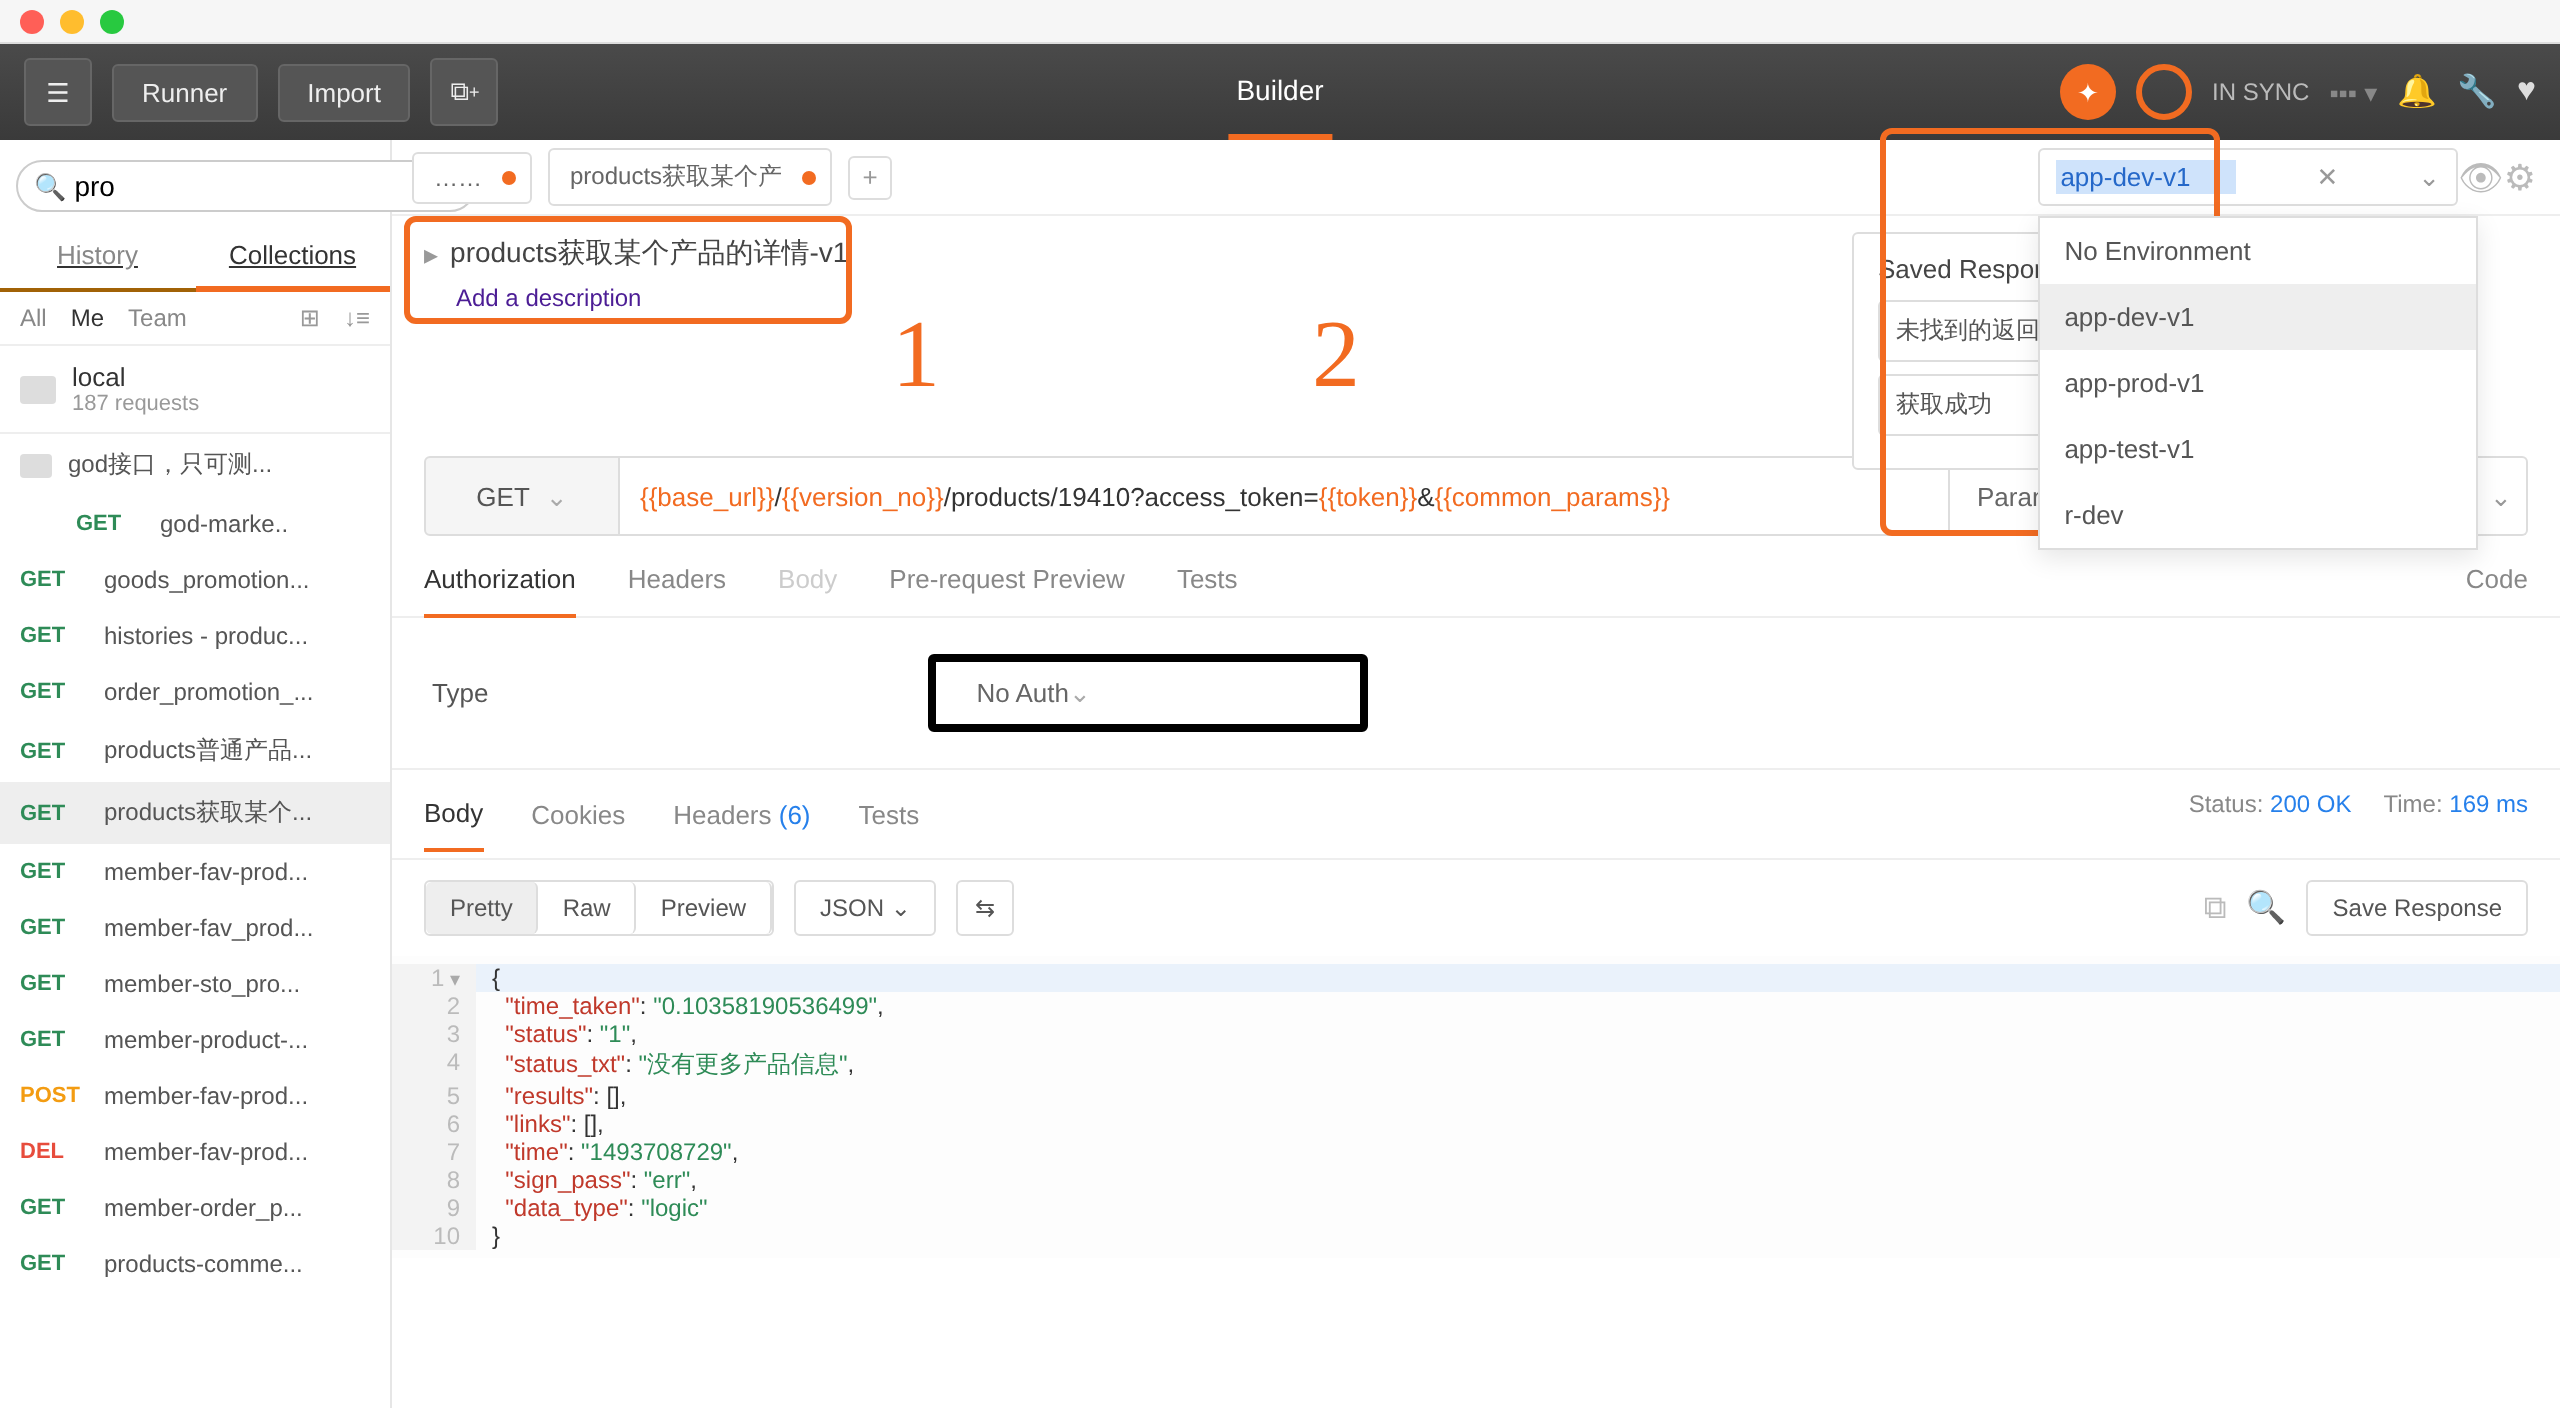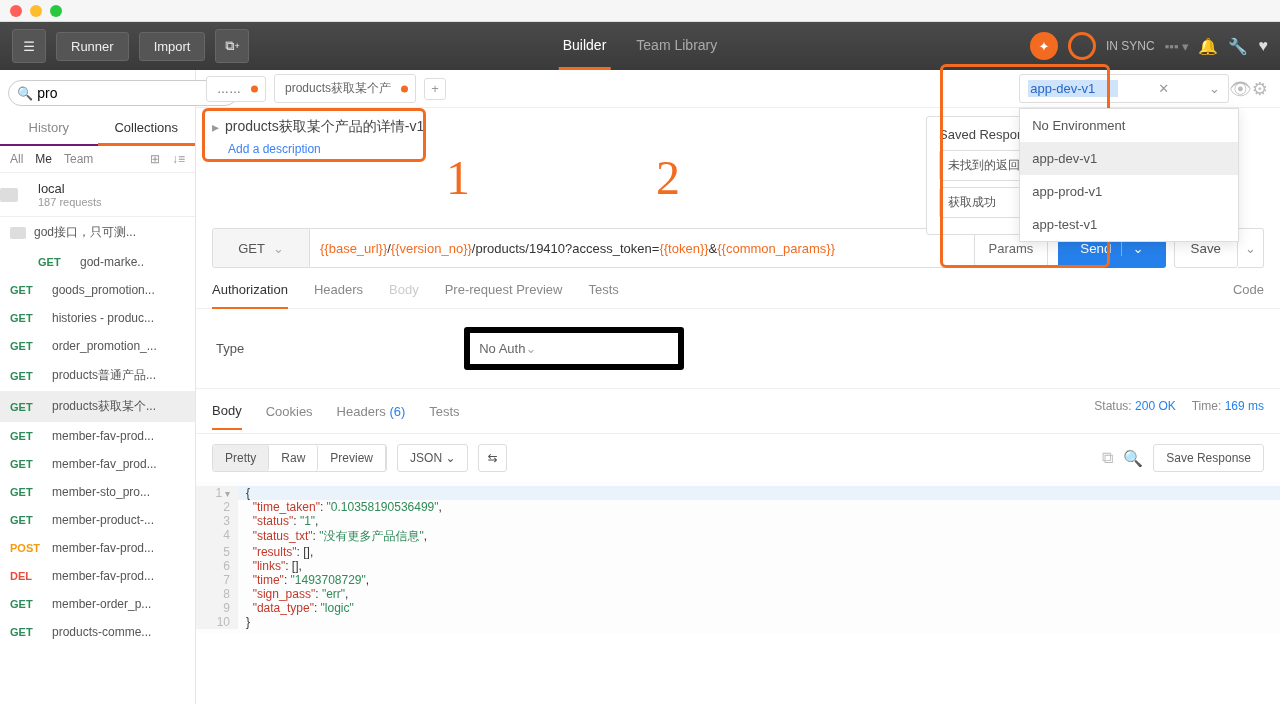--- a/index.html
+++ b/index.html
@@ -16,26 +16,26 @@
 .toolbar-center div { padding: 14px 4px; cursor:pointer; color:#aaa;}
 .toolbar-center .active { color:#fff; border-bottom: 3px solid #f26b21; }
 .circle-ic { width:28px; height:28px; border-radius:50%; display:flex; align-items:center; justify-content:center; }
 
 .app-body { display:flex; height: 634px; }
 
 .sidebar { width: 196px; border-right:1px solid #e6e6e6; display:flex; flex-direction:column; background:#fff;}
 .search-row { padding: 10px 8px 6px; display:flex; align-items:center; }
 .search-wrap { flex:1; display:flex; align-items:center; border:1px solid #ccc; border-radius:14px; padding:4px 8px; background:#fff; }
 .search-wrap input { border:none; outline:none; flex:1; font-size:14px; background:transparent;}
-.side-tabs { display:flex; border-bottom:2px solid #701a75; }
+.side-tabs { display:flex; border-bottom:2px solid #a16207;text-decoration:underline; }
 .side-tabs div { flex:1; text-align:center; padding:8px 0; color:#888; cursor:pointer;}
 .side-tabs .active { color:#333; border-bottom:3px solid #f26b21; margin-bottom:-2px; font-weight:500;}
 .filter-row { display:flex; align-items:center; gap:12px; padding:6px 10px; color:#888; font-size:12px; border-bottom:1px solid #eee;}
 .filter-row .sel { color:#333; }
-.coll-hdr { display:flex; align-items:center; gap:20px; padding:8px 0; border-bottom:1px solid #eee; }
+.coll-hdr { display:flex; align-items:center; gap:8px; padding:8px 10px; border-bottom:1px solid #eee; }
 .coll-hdr .folder-ic { width:18px; height:14px; background:#ddd; border-radius:2px;}
 .coll-info { display:flex; flex-direction:column; }
 .coll-sub { font-size:11px; color:#999; }
 .req-list { flex:1; overflow:auto; }
 .req-item { display:flex; align-items:center; gap:8px; padding:7px 8px 7px 10px; font-size:12px; cursor:pointer; white-space:nowrap; overflow:hidden; }
 .req-item.sel { background:#eee; }
 .method { font-weight:700; font-size:11px; width:34px; }
 .m-get { color:#2e8b57; }
 .m-post { color:#f39c12; }
 .m-del { color:#e74c3c; }
@@ -54,21 +54,21 @@
 .env-x { color:#999; cursor:pointer;}
 .env-caret { color:#999; }
 .eye-ic, .gear-ic { color:#bbb; font-size:18px; cursor:pointer;}
 .env-dropdown { position:absolute; top:34px; left:0; width:220px; border:1px solid #ddd; background:#fff; box-shadow:0 4px 12px rgba(0,0,0,.1); z-index:20;}
 .env-opt { padding:9px 12px; font-size:13px; color:#555; cursor:pointer; }
 .env-opt.sel { background:#eee; }
 
 .req-header-area { padding: 10px 16px 0; }
 .req-title-row { display:flex; align-items:center; gap:6px; color:#444; font-size:14px; }
 .req-title-row .caret { color:#999; }
-.add-desc { color:#3b82f6; font-size:12px; margin:6px 0 0 16px; display:inline-block; cursor:pointer;text-align:right;}
+.add-desc { color:#4c1d95; font-size:12px; margin:6px 0 0 16px; display:inline-block; cursor:pointer;text-align:right;}
 
 .saved-resp { position:absolute; left:730px; top:46px; border:1px solid #ddd; border-radius:3px; background:#fff; padding:10px 12px; width:200px; z-index:5;}
 .saved-resp h4 { font-size:13px; font-weight:500; margin-bottom:8px; color:#444;}
 .saved-resp .sr-item { border:1px solid #ddd; border-radius:3px; padding:6px 8px; font-size:12px; color:#555; margin-bottom:6px; cursor:pointer;}
 
 .annot { position:absolute; font-family: "Comic Sans MS", cursive; font-size:48px; color:#f26b21; pointer-events:none; z-index:15;}
 
 .url-row { display:flex; margin: 72px 16px 0; height:40px; }
 .method-sel { width:98px; border:1px solid #ddd; background:#f5f5f5; display:flex; align-items:center; justify-content:center; gap:8px; color:#555; border-radius:3px 0 0 3px;}
 .url-input { flex:1; border:1px solid #ddd; border-left:none; padding:0 10px; display:flex; align-items:center; font-size:13px; overflow:hidden; white-space:nowrap;}
@@ -79,21 +79,21 @@
 .save-btn { border:1px solid #ddd; background:#fff; padding:0 16px; display:flex; align-items:center; border-radius:3px; margin-left:8px; color:#555;}
 .save-caret { border:1px solid #ddd; border-left:none; width:26px; display:flex; align-items:center; justify-content:center; border-radius:0 3px 3px 0; color:#999;}
 
 .req-tabs { display:flex; gap:26px; padding: 14px 16px 0; border-bottom:1px solid #eee; font-size:13px;}
 .req-tabs div { padding-bottom:10px; color:#888; cursor:pointer;}
 .req-tabs .active { color:#333; border-bottom:2px solid #f26b21; margin-bottom:-1px;}
 .req-tabs .dim { color:#ccc; }
 .code-link { margin-left:auto; color:#f26b21; }
 
 .auth-row { display:flex; align-items:center; padding:18px 20px; gap:220px; border-bottom:1px solid #eee; font-size:13px; color:#555;}
-.auth-sel { border:6px solid #000000; border-radius:3px; padding:8px 9px; width:220px; display:flex; color:#666;}
+.auth-sel { border:4px solid #000000; border-radius:3px; padding:8px 20px; width:220px; display:flex; color:#666;}
 
 .resp-tabs { display:flex; gap:24px; padding:10px 16px 0; border-bottom:1px solid #eee; font-size:13px; align-items:center;}
 .resp-tabs div { padding-bottom:10px; color:#888; cursor:pointer;}
 .resp-tabs .active { color:#333; border-bottom:2px solid #f26b21; margin-bottom:-1px;}
 .resp-tabs .ct { color:#2680eb; }
 .resp-meta { margin-left:auto; font-size:12px; display:flex; gap:16px; color:#888;}
 .resp-meta span.v { color:#2680eb; }
 
 .resp-toolbar { display:flex; align-items:flex-end; padding:10px 16px; gap:10px;}
 .rt-btn { border:1px solid #ddd; border-radius:3px; padding:6px 12px; font-size:12px; color:#555; background:#fff; cursor:pointer;}
@@ -124,21 +124,20 @@
 
 <div class="toolbar">
   <div class="toolbar-left">
     <div class="tb-iconbtn">☰</div>
     <button class="tb-btn">Runner</button>
     <button class="tb-btn">Import</button>
     <div class="tb-iconbtn">⧉<sub style="font-size:9px;">+</sub></div>
   </div>
   <div class="toolbar-center">
     <div class="active">Builder</div>
-    <div>Team Library</div>
   </div>
   <div class="toolbar-right">
     <div class="circle-ic" style="background:#f26b21;color:#fff">✦</div>
     <div class="circle-ic" style="border:3px solid #f26b21"></div>
     <span style="color:#bbb;font-size:12px">IN SYNC</span>
     <span style="color:#888">▪▪▪ ▾</span>
     <span style="color:#ddd;font-size:16px">🔔</span>
     <span style="color:#ddd;font-size:16px">🔧</span>
     <span style="color:#ddd;font-size:16px">♥</span>
   </div>
@@ -247,20 +246,21 @@
           <div class="env-select">
             <input value="app-dev-v1" style="">
             <span class="env-x">✕</span>
             <span class="env-caret">⌄</span>
           </div>
           <div class="env-dropdown" id="env-dd">
               <div class="env-opt">No Environment</div>
               <div class="env-opt sel">app-dev-v1</div>
               <div class="env-opt">app-prod-v1</div>
               <div class="env-opt">app-test-v1</div>
+              <div class="env-opt">r-dev</div>
             </div>
         </div>
         <span class="eye-ic">👁</span>
         <span class="gear-ic">⚙</span>
       </div>
     </div>
 
     <div class="box-annot" style="left:6px; top:38px; width:224px; height:54px;"></div>
     <div class="box-annot" style="left:522px; top:46px; width:216px; height:100px; border:none;"></div>
     <div class="box-annot" style="left:744px; top:-6px; width:170px; height:204px;"></div>

